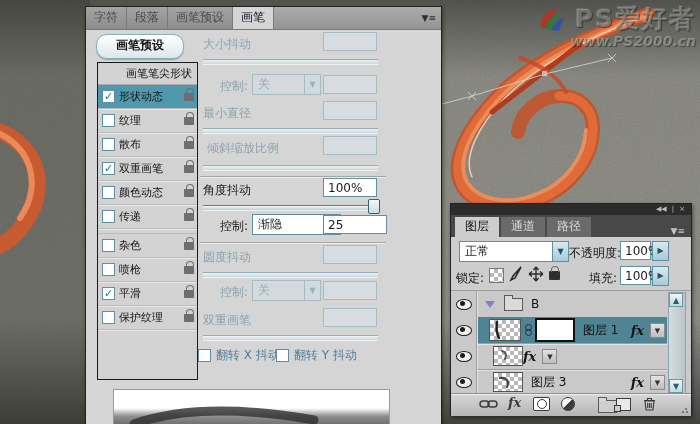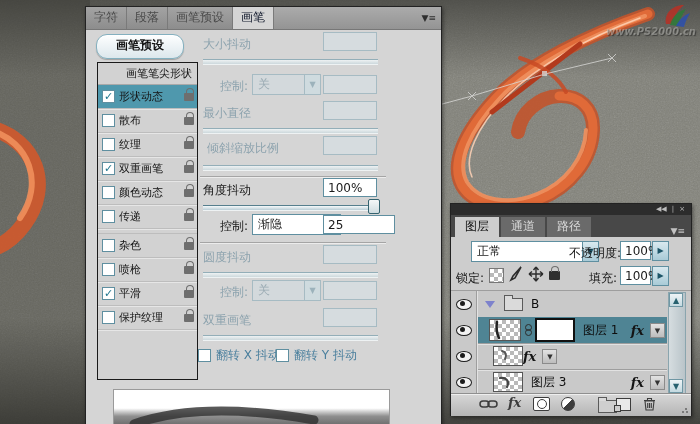--- a/index.html
+++ b/index.html
@@ -3,21 +3,21 @@
 <meta charset="utf-8">
 <style>
   html,body{margin:0;padding:0}
   body{width:700px;height:424px;position:relative;overflow:hidden;
        font-family:"DejaVu Sans",sans-serif;background:#8c8c84;font-size:11px;color:#1a1a1a;}
   
   #bg{position:absolute;inset:0;}
   .watermark{position:absolute;right:4px;top:2px;text-align:right;z-index:3;pointer-events:none}
   .wm-title{font-size:25px;font-weight:bold;letter-spacing:2px;color:rgba(185,185,180,.42);
             text-shadow:1px 1px 1px rgba(20,20,20,.55), -1px -1px 0 rgba(255,255,255,.12);}
-  .wm-url{font-size:10px;font-weight:bold;font-style:italic;color:rgba(190,190,185,.5);
+  .wm-url{font-size:14px;font-weight:bold;font-style:italic;color:rgba(190,190,185,.5);
           text-shadow:1px 1px 1px rgba(20,20,20,.5);margin-top:-2px}
   
   .panel{position:absolute;background:#d5d5d5;border:1px solid #222;box-shadow:1px 2px 4px rgba(0,0,0,.45);}
   .vbox{background:#fff;border:1px solid #5f8fa0;height:19px;line-height:19px;font-size:12px;padding-left:4px;position:absolute;box-sizing:border-box}
   .vbox.dis{background:#d6dcdf;border-color:#a6bbc3}
   .ddl{position:absolute;height:21px;display:flex;box-sizing:border-box}
   .ddl .txt{flex:1;background:#fff;border:1px solid #5f8fa0;border-right:none;line-height:19px;padding-left:5px;font-size:12px;box-sizing:border-box}
   .ddl .btn{width:17px;background:linear-gradient(#d9e9ef,#a9cbd7);border:1px solid #5f8fa0;color:#1d5568;
             font-size:8px;text-align:center;line-height:19px;box-sizing:border-box}
   .ddl.dis .txt{background:#d3d9dc;border-color:#a6bbc3;color:#9cacb4}
@@ -142,20 +142,21 @@
   </g>
 </svg>
 
 <div class="watermark">
   <div style="display:flex;align-items:center;justify-content:flex-end;gap:4px">
     <svg width="34" height="26" viewBox="0 0 34 26">
       <path d="M4,22 C2,12 10,3 22,3 C16,8 12,14 10,22 Z" fill="#b83024" opacity=".85"></path>
       <path d="M8,23 C10,15 16,9 24,7 C20,13 17,19 16,24 Z" fill="#2d7a38" opacity=".85"></path>
       <path d="M14,24 C17,18 22,13 28,11 C25,16 23,21 22,25 Z" fill="#2b4fae" opacity=".85"></path>
     </svg>
+    <span class="wm-title">PS爱好者</span>
   </div>
   <div class="wm-url">www.PS2000.cn</div>
 </div>
 
 <div id="bp" class="panel">
   <div id="bp-tabs">
     <div class="bp-tab">字符</div>
     <div class="bp-tab">段落</div>
     <div class="bp-tab">画笔预设</div>
     <div class="bp-tab active">画笔</div>
@@ -168,26 +169,26 @@
 
     <div id="tiplist">
       <div class="hdr">画笔笔尖形状</div>
       <div class="opt selected checked">
         <span class="cb"><i>✓</i></span>
         <span class="lbl">形状动态</span>
           <span class="lock"></span>
         </div>
       <div class="opt">
         <span class="cb"></span>
+        <span class="lbl">纹理</span>
+          <span class="lock"></span>
+        </div>
+      <div class="opt">
+        <span class="cb"></span>
         <span class="lbl">散布</span>
-          <span class="lock"></span>
-        </div>
-      <div class="opt">
-        <span class="cb"></span>
-        <span class="lbl">纹理</span>
           <span class="lock"></span>
         </div>
       <div class="opt checked">
         <span class="cb"><i>✓</i></span>
         <span class="lbl">双重画笔</span>
           <span class="lock"></span>
         </div>
       <div class="opt">
         <span class="cb"></span>
         <span class="lbl">颜色动态</span>
@@ -245,21 +246,21 @@
     <div class="vbox" style="left:237px;top:148px;width:54px">100%</div>
     <div class="slider" style="left:117px;top:175px;width:175px">
       <span class="sthumb"></span>
       </div>
 
     <div class="ctl-lbl" style="left:118px;top:188px">控制:</div>
     <div class="ddl" style="left:166px;top:184px;width:89px">
       <span class="txt">渐隐</span>
         <span class="btn">▼</span>
       </div>
-    <div class="vbox" style="left:237px;top:185px;width:72px">25</div>
+    <div class="vbox" style="left:237px;top:185px;width:64px">25</div>
 
     <div class="divider" style="top:212px"></div>
 
     <div class="set-lbl dis" style="left:117px;top:219px">圆度抖动</div>
     <div class="vbox dis" style="left:237px;top:215px;width:54px"></div>
     <div class="slider dis" style="left:117px;top:242px;width:175px"></div>
 
     <div class="ctl-lbl dis" style="left:118px;top:254px">控制:</div>
     <div class="ddl dis" style="left:166px;top:250px;width:69px">
       <span class="txt">关</span>
@@ -295,21 +296,21 @@
     <span>×</span>
   </div>
   <div id="lp-tabs">
     <div class="lp-tab active">图层</div>
     <div class="lp-tab idle">通道</div>
     <div class="lp-tab idle">路径</div>
     <div class="fill"><span class="menu-ic" style="color:#c2c2c2">▼≡</span></div>
   </div>
 
   <div id="lp-controls">
-    <div class="ddl" style="left:20px;top:4px;width:128px">
+    <div class="ddl" style="left:8px;top:4px;width:110px">
       <span class="txt">正常</span>
         <span class="btn">▼</span>
       </div>
     <div class="lp-lbl" style="left:118px;top:8px;width:48px;text-align:right">不透明度:</div>
     <div class="vbox" style="left:169px;top:4px;width:31px">100%</div>
     <div class="spin" style="left:201px;top:4px">▶</div>
 
     <div class="lp-lbl" style="left:5px;top:33px">锁定:</div>
     <span class="lockrow-ic checker" style="position:absolute;left:38px;top:31px;width:13px;height:13px;border:1px solid #777"></span>
     <svg style="position:absolute;left:57px;top:29px" width="15" height="16">

